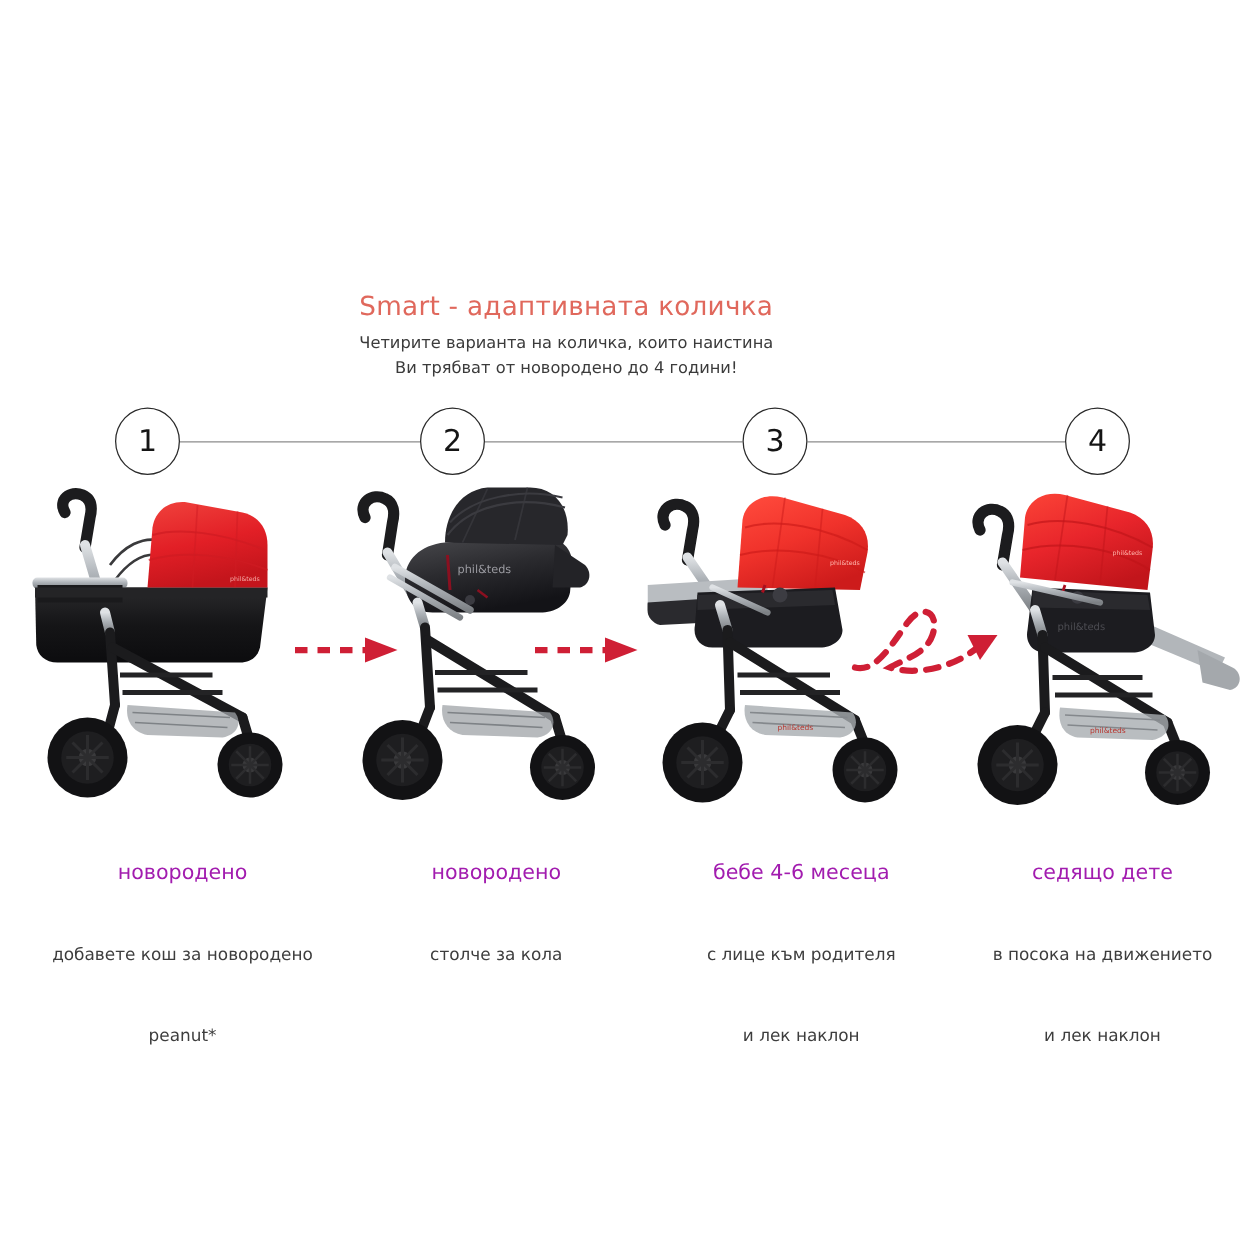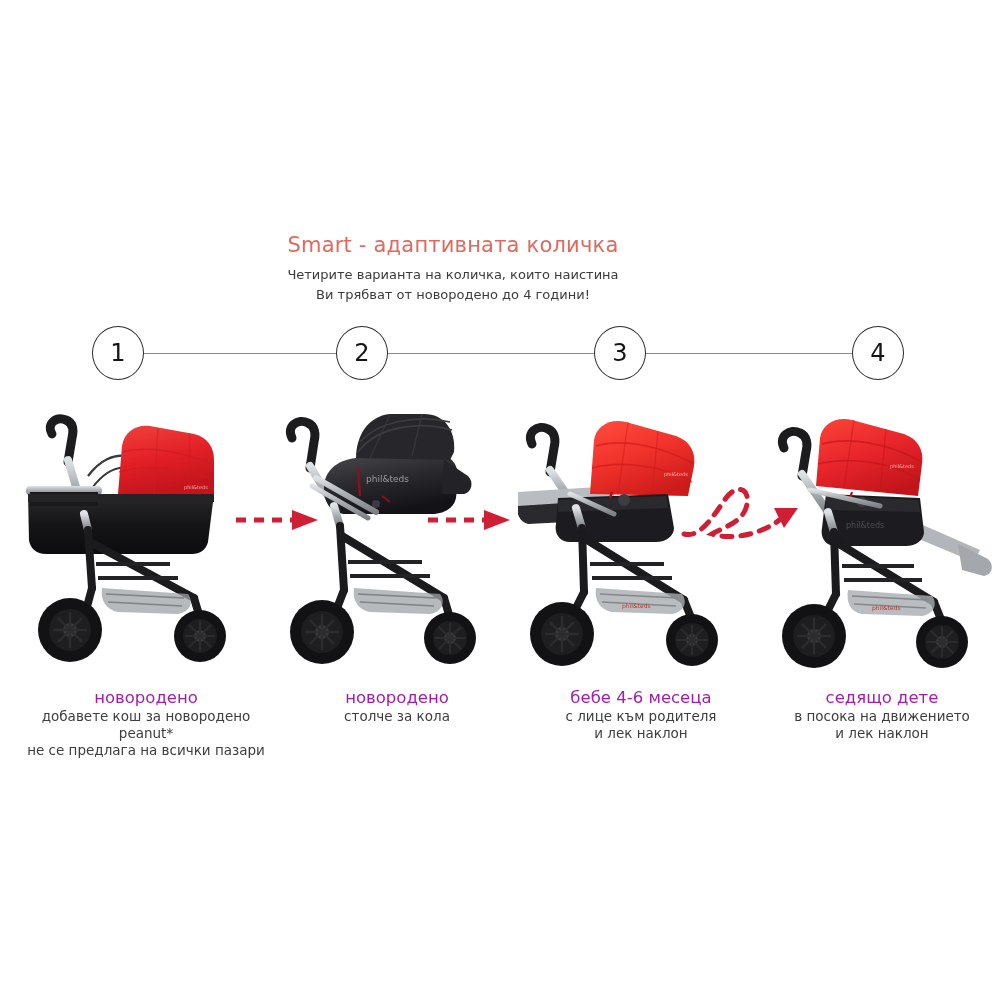--- a/index.html
+++ b/index.html
@@ -69,21 +69,21 @@
     font-size: 24px;
     color: #151515;
     font-weight: 400;
     line-height: 1;
   }
 
   
   #products {
     position: absolute;
     left: 0;
-    top: 402px;
+    top: 378px;
     width: 1000px;
     height: 290px;
   }
   .product {
     position: absolute;
     top: 0;
     width: 250px;
     height: 290px;
   }
   .product svg { display: block; }
@@ -115,20 +115,21 @@
     font-size: 16.5px;
     color: #a21caf;
     line-height: 20px;
     font-weight: 400;
   }
   .caption .c-line {
     font-size: 13.5px;
     color: #3d3d3d;
     line-height: 17px;
     font-weight: 400;
+    margin-top: 48px;
   }
 </style>
 </head>
 <body>
 
 <div id="page">
 
   <div id="heading">
     <div id="title">Smart - адаптивната количка</div>
     <div id="subtitle">
@@ -417,21 +418,20 @@
       </g>
     </svg>
   </div>
 
   <div id="captions">
 
     <div class="caption" style="left:16px; width:260px;">
       <div class="c-head">новородено</div>
       <div class="c-line">добавете кош за новородено</div>
       <div class="c-line">peanut*</div>
-      <div class="c-line">не се предлага на всички пазари</div>
     </div>
 
     <div class="caption" style="left:272px; width:250px;">
       <div class="c-head">новородено</div>
       <div class="c-line">столче за кола</div>
     </div>
 
     <div class="caption" style="left:516px; width:250px;">
       <div class="c-head">бебе 4-6 месеца</div>
       <div class="c-line">с лице към родителя</div>

